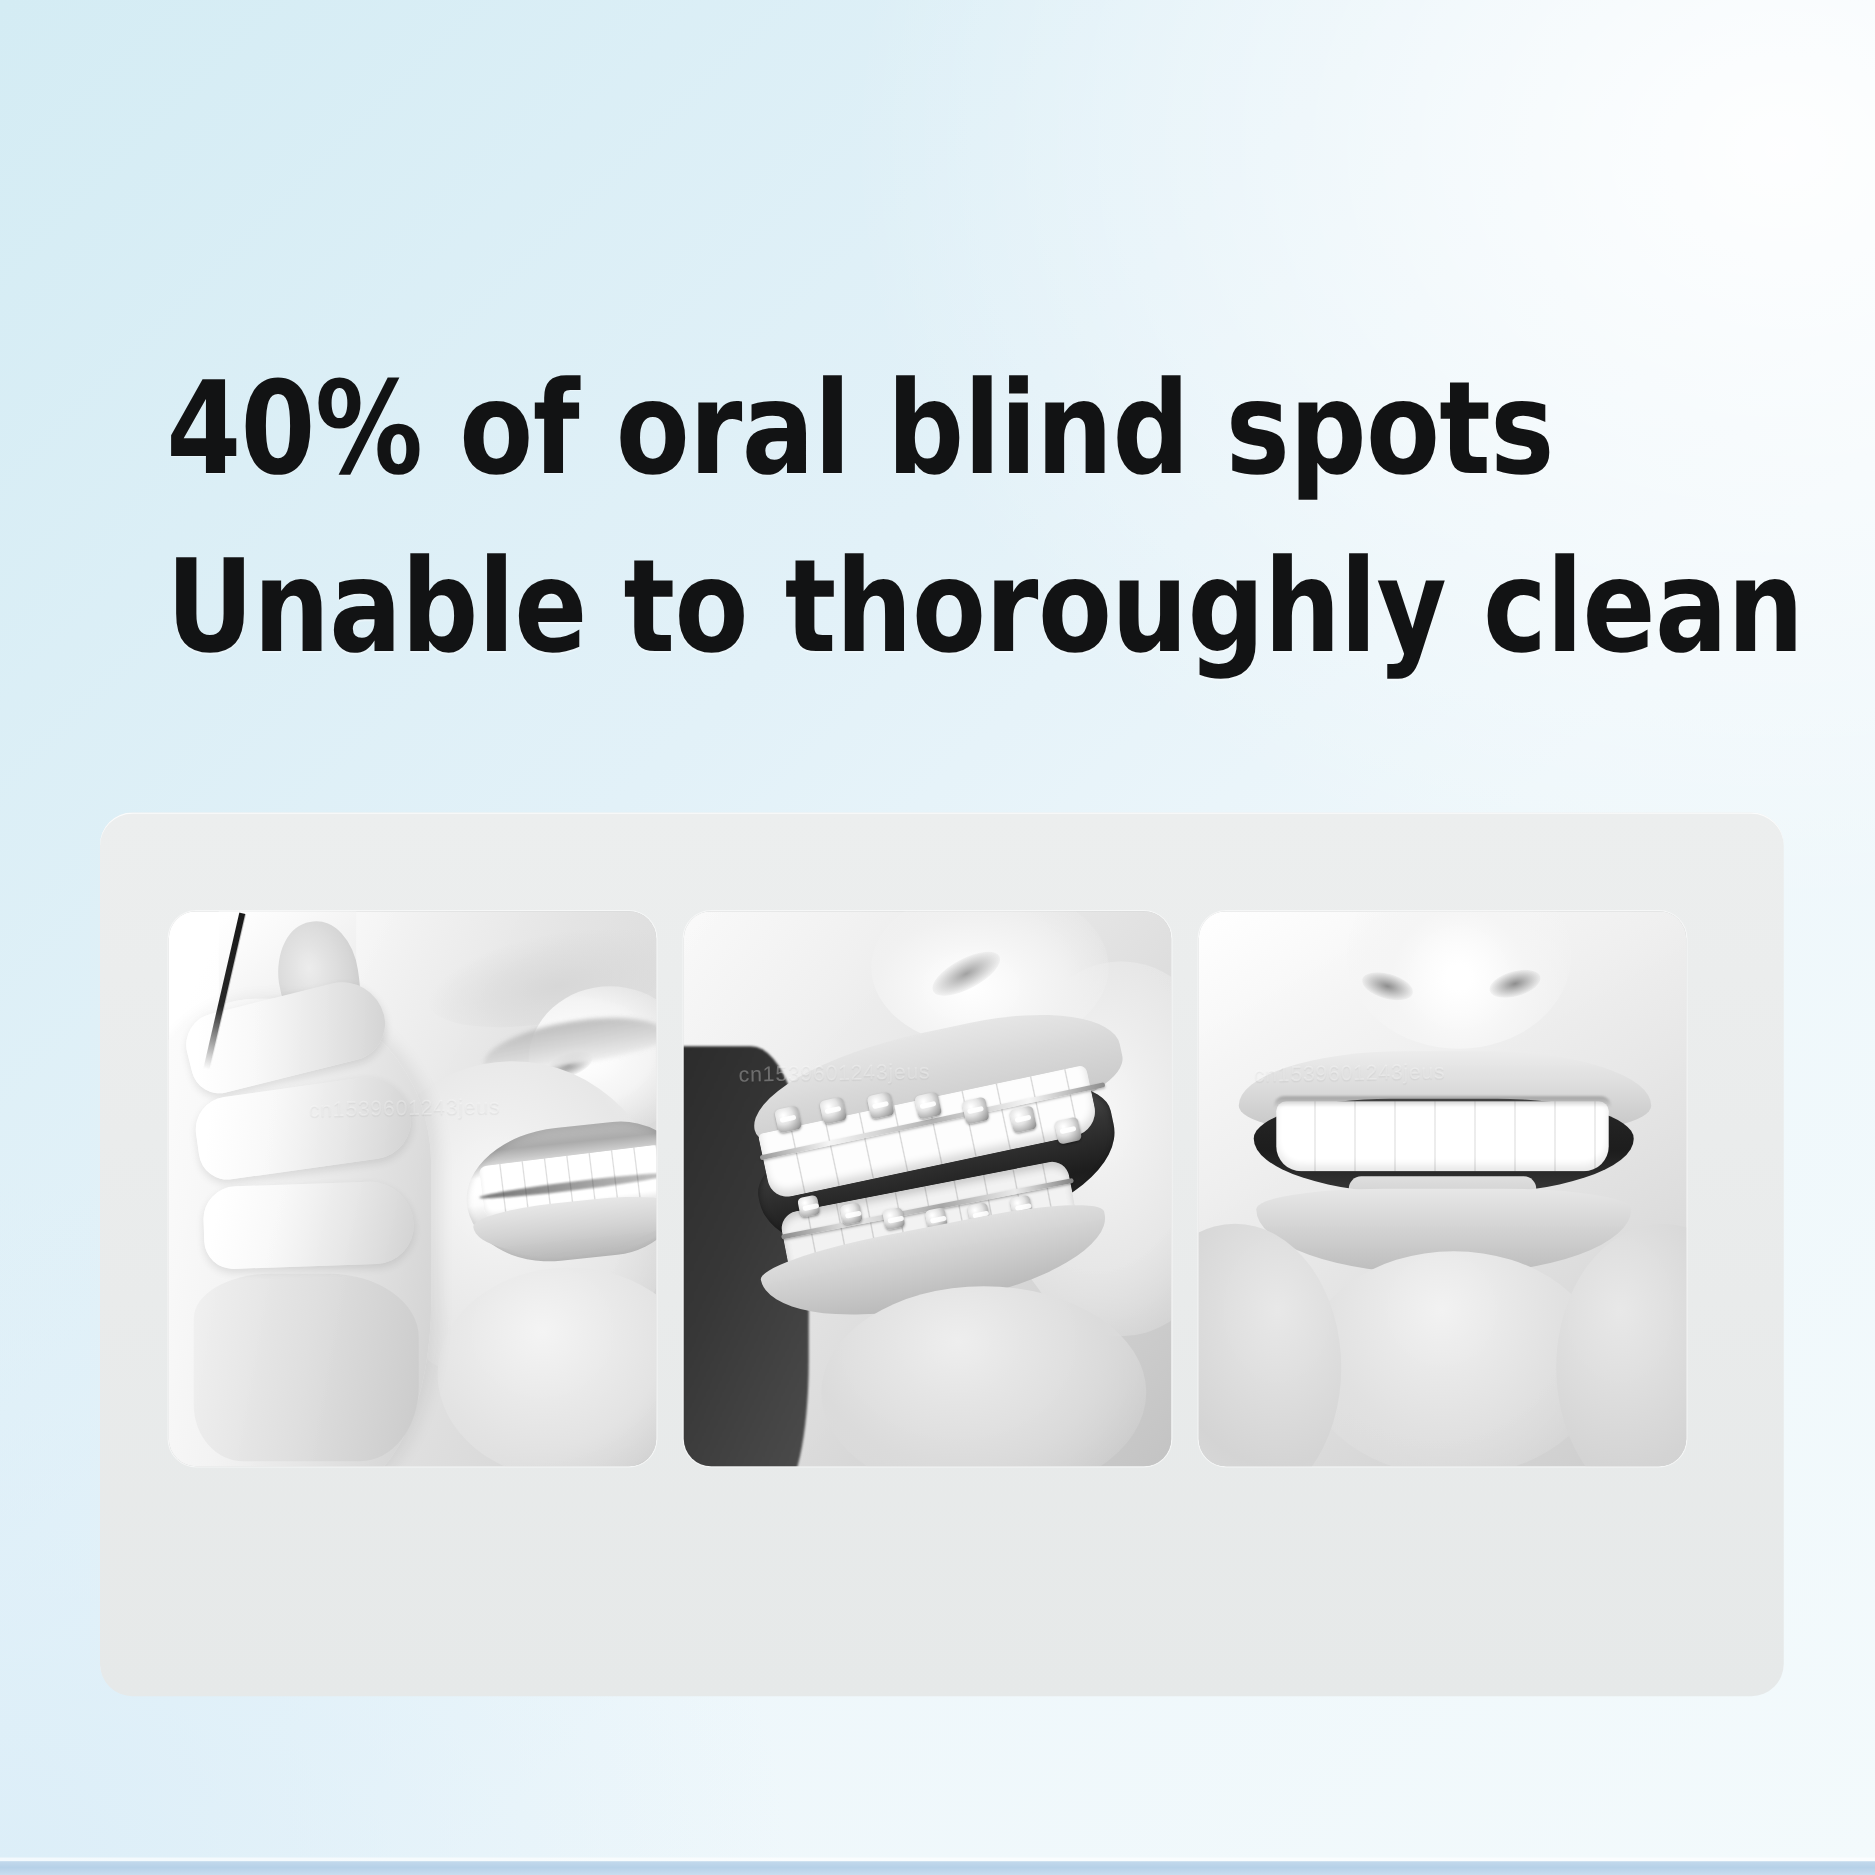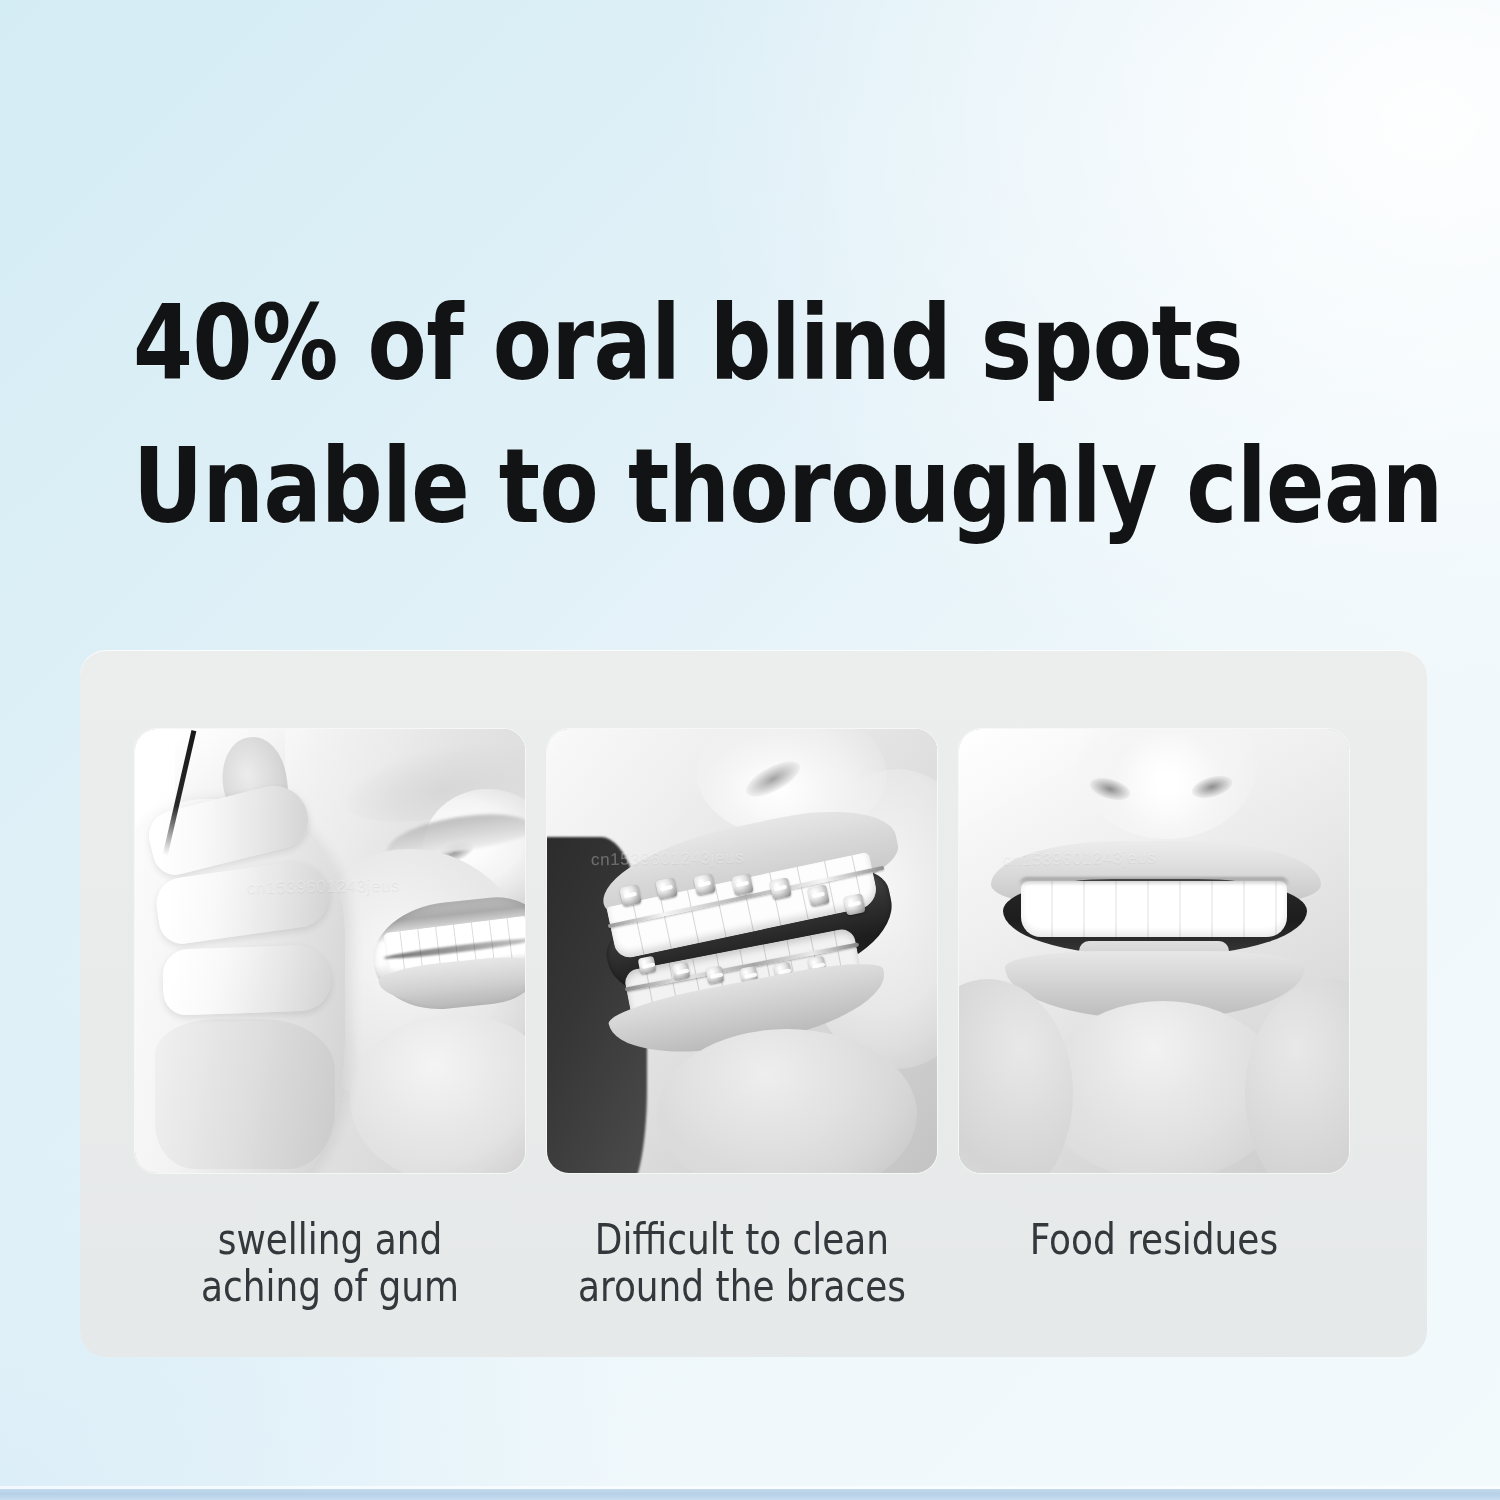--- a/index.html
+++ b/index.html
@@ -493,28 +493,14 @@
         <div class="p3-lowerlip"></div>
         <div class="p3-chin"></div>
         <div class="p3-jaw-l"></div>
         <div class="p3-jaw-r"></div>
       </div>
       <div class="watermark wm-b">cn1539601243jeus</div>
     </div>
 
   </div>
 
-  <div class="captions">
-    <div class="caption">
-      <span>swelling and</span>
-      <span>aching of gum</span>
-    </div>
-    <div class="caption">
-      <span>Difficult to clean</span>
-      <span>around the braces</span>
-    </div>
-    <div class="caption">
-      <span>Food residues</span>
-      <span></span>
-    </div>
-  </div>
 
 </div>
 
 </body></html>

